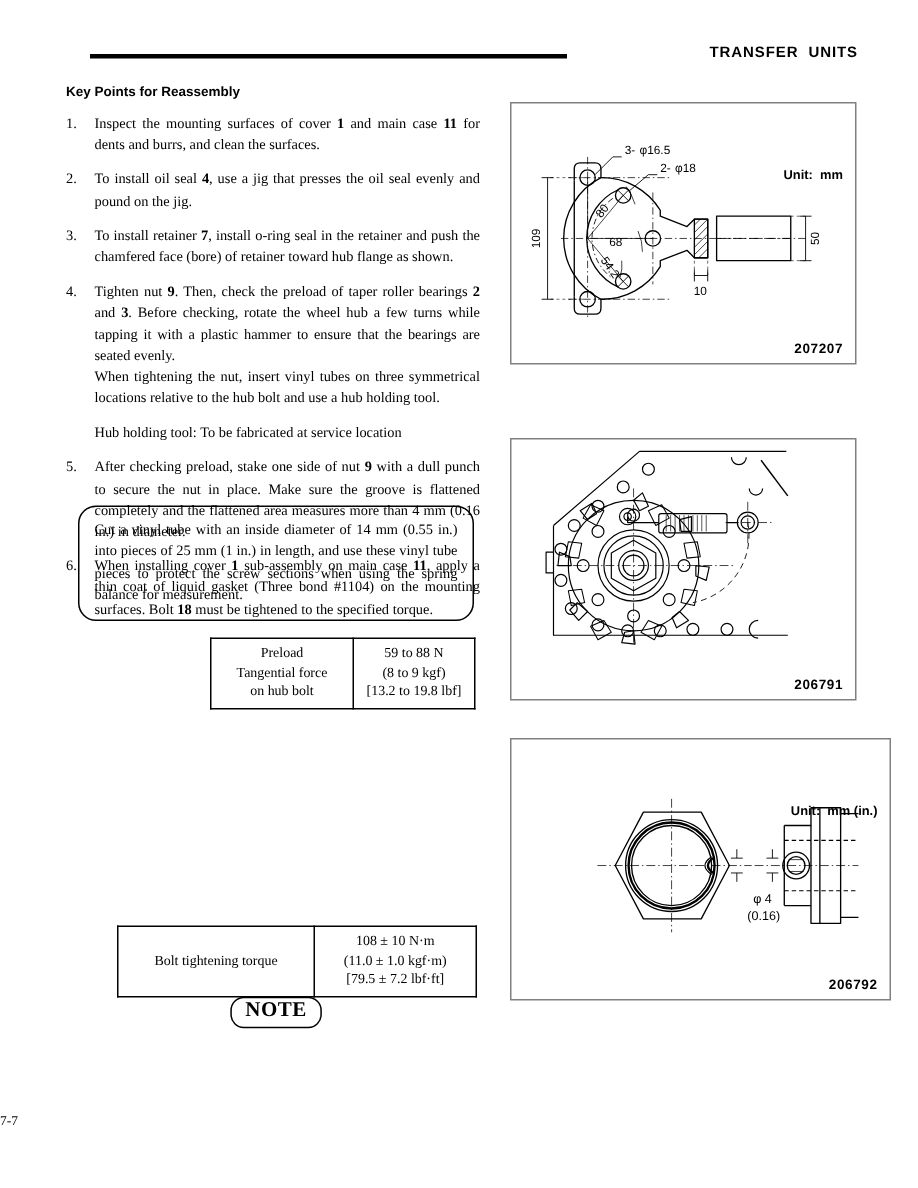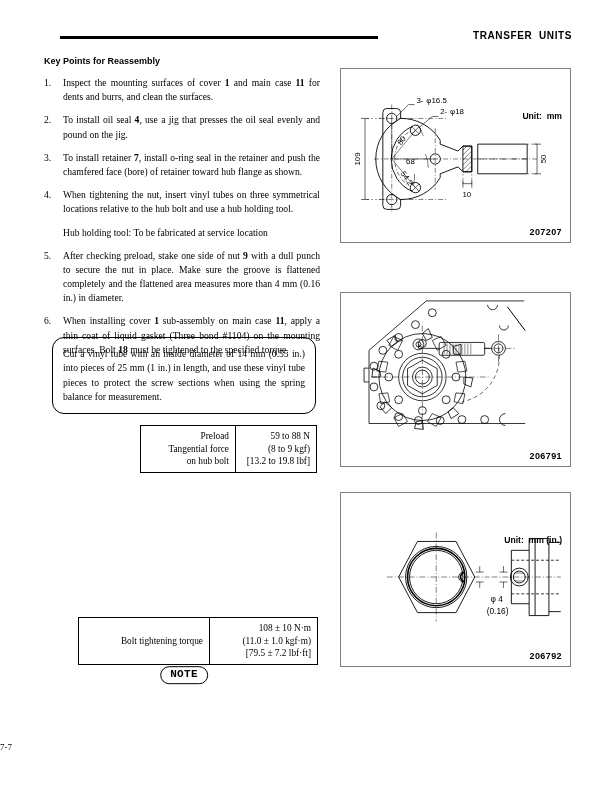--- a/index.html
+++ b/index.html
@@ -96,37 +96,37 @@
   }
   #note-label {
     position: absolute;
     left: 50%;
     top: 337px;
     transform: translate(-50%, -50%);
     background: #fff;
     border: 1.4px solid #000;
     border-radius: 9px;
     padding: 1px 9px 2px 9px;
-    font-family: Liberation Mono, monospace;
+    font-family: Liberation Serif, serif;
     font-weight: bold;
-    font-size: 11px;
+    font-size: 14px;
     line-height: 1.15;
     letter-spacing: 0.3px;
   }
 
   
   .spec-table {
     position: absolute;
     border-collapse: collapse;
     font-size: 9.3px;
   }
   .spec-table td {
     border: 1px solid #000;
     padding: 4px 6px;
-    text-align: right;
+    text-align: center;
     vertical-align: middle;
     line-height: 1.35;
     margin-left: 17px;
   }
   #preload-table {
     left: 140px;
     top: 425px;
     width: 177px;
   }
   #preload-table td.label { width: 82px; }
@@ -139,21 +139,21 @@
 
   
   .figure-box {
     position: absolute;
     border: 1px solid #808080;
     background: #fff;
     box-sizing: border-box;
   }
   #figure-1 { left: 340px; top: 68px;  width: 231px; height: 175px; }
   #figure-2 { left: 340px; top: 292px; width: 231px; height: 175px; }
-  #figure-3 { left: 340px; top: 492px; width: 231px; height: 175px; }
+  #figure-3 { left: 340px; top: 492px; width: 254px; height: 175px; }
 
   .fig-unit {
     position: absolute;
     right: 8px;
     top: 6px;
     font-family: "Liberation Sans", sans-serif;
     font-size: 8.6px;
     font-weight: 600;
     white-space: pre;
     margin-top: 36px;
@@ -210,20 +210,21 @@
       </div>
       <div class="step">
         <div class="num">3.</div>
         <div class="body">
           <p>To install retainer <b>7</b>, install o-ring seal in the retainer and push the chamfered face (bore) of retainer toward hub flange as shown.</p>
         </div>
       </div>
       <div class="step">
         <div class="num">4.</div>
         <div class="body">
+          <p>Tighten nut <b>9</b>.  Then, check the preload of taper roller bearings <b>2</b> and <b>3</b>.  Before checking, rotate the wheel hub a few turns while tapping it with a plastic hammer to ensure that the bearings are seated evenly.</p>
           <p>When tightening the nut, insert vinyl tubes on three symmetrical locations relative to the hub bolt and use a hub holding tool.</p>
           <p class="spaced">Hub holding tool:  To be fabricated at service location</p>
         </div>
       </div>
       <div class="step">
         <div class="num">5.</div>
         <div class="body">
           <p>After checking preload, stake one side of nut <b>9</b> with a dull punch to secure the nut in place.  Make sure the groove is flattened completely and the flattened area measures more than 4 mm  (0.16 in.) in diameter.</p>
         </div>
       </div>

